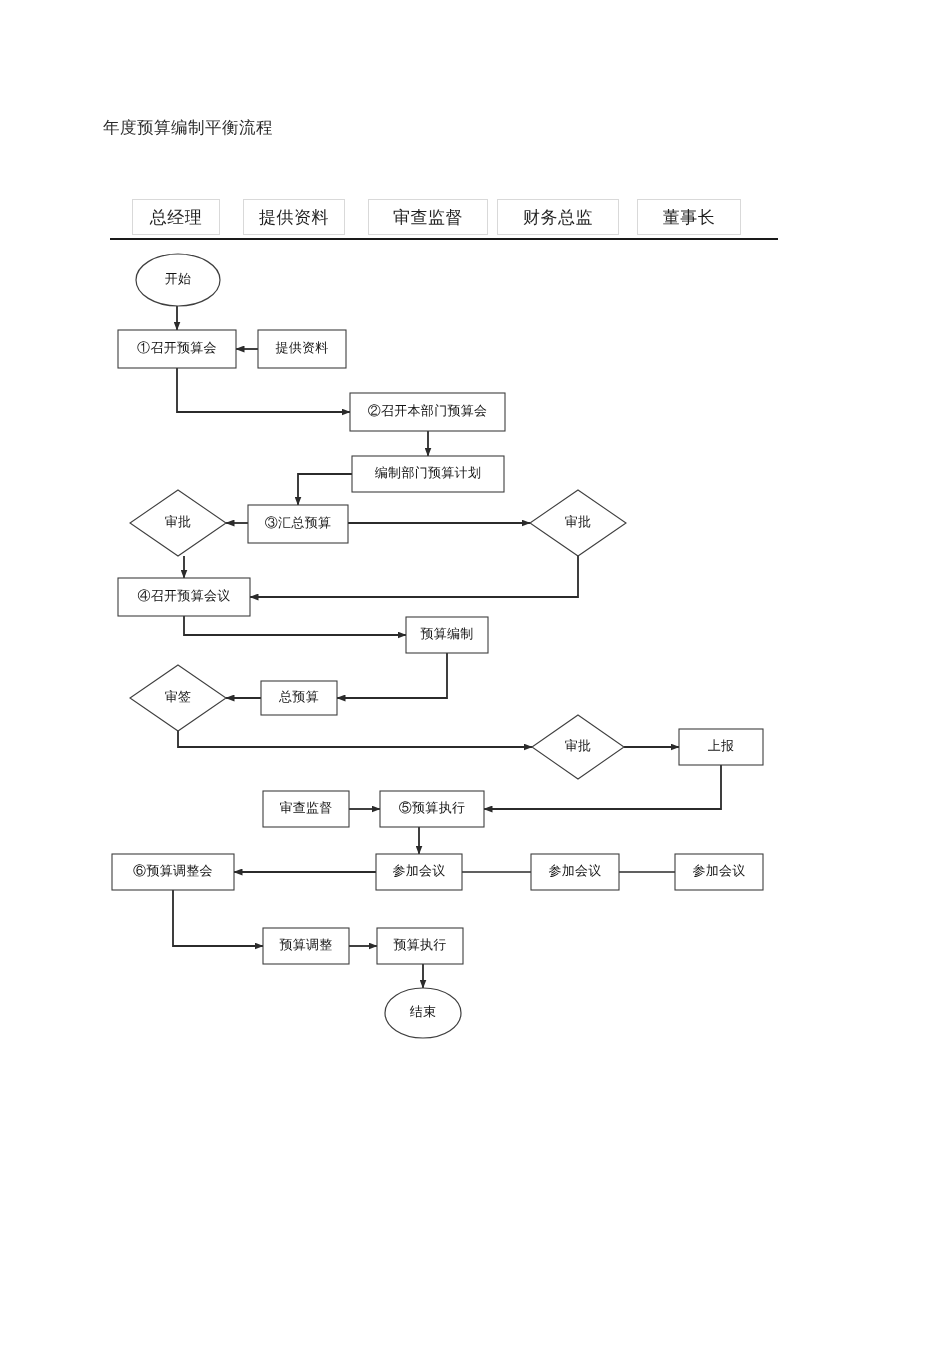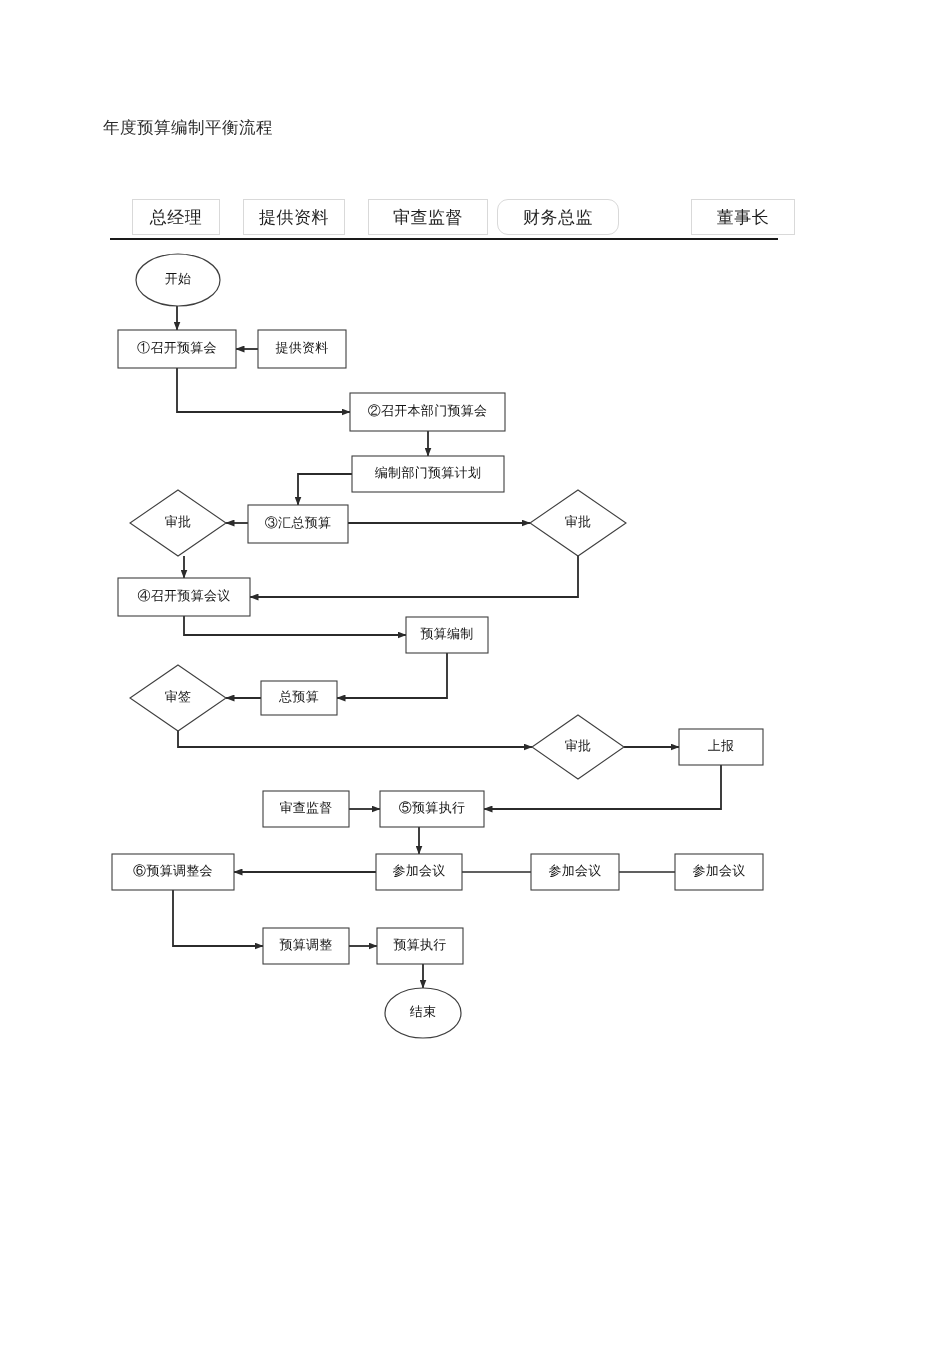--- a/index.html
+++ b/index.html
@@ -106,24 +106,24 @@
   <div id="lane-headers">
       <div class="lane-header" style="left: 132px; width: 88px;">
         <span>总经理</span>
       </div>
       <div class="lane-header" style="left: 243px; width: 102px;">
         <span>提供资料</span>
       </div>
       <div class="lane-header" style="left: 368px; width: 120px;">
         <span>审查监督</span>
       </div>
-      <div class="lane-header" style="left: 497px; width: 122px; border-radius: 11px;">
+      <div class="lane-header" style="left: 497px; width: 122px;">
         <span>财务总监</span>
       </div>
-      <div class="lane-header" style="left: 691px; width: 104px;">
+      <div class="lane-header" style="left: 637px; width: 104px;">
         <span>董事长</span>
       </div>
     </div>
   <div class="lane-rule"></div>
 
   <svg class="flow" viewBox="0 0 950 1345">
     <defs>
       <marker id="arrowhead" markerWidth="9" markerHeight="7" refX="8.5" refY="3.5" orient="auto" markerUnits="userSpaceOnUse">
         <polygon points="0 0, 9 3.5, 0 7" fill="#2b2b2b"></polygon>
       </marker>

